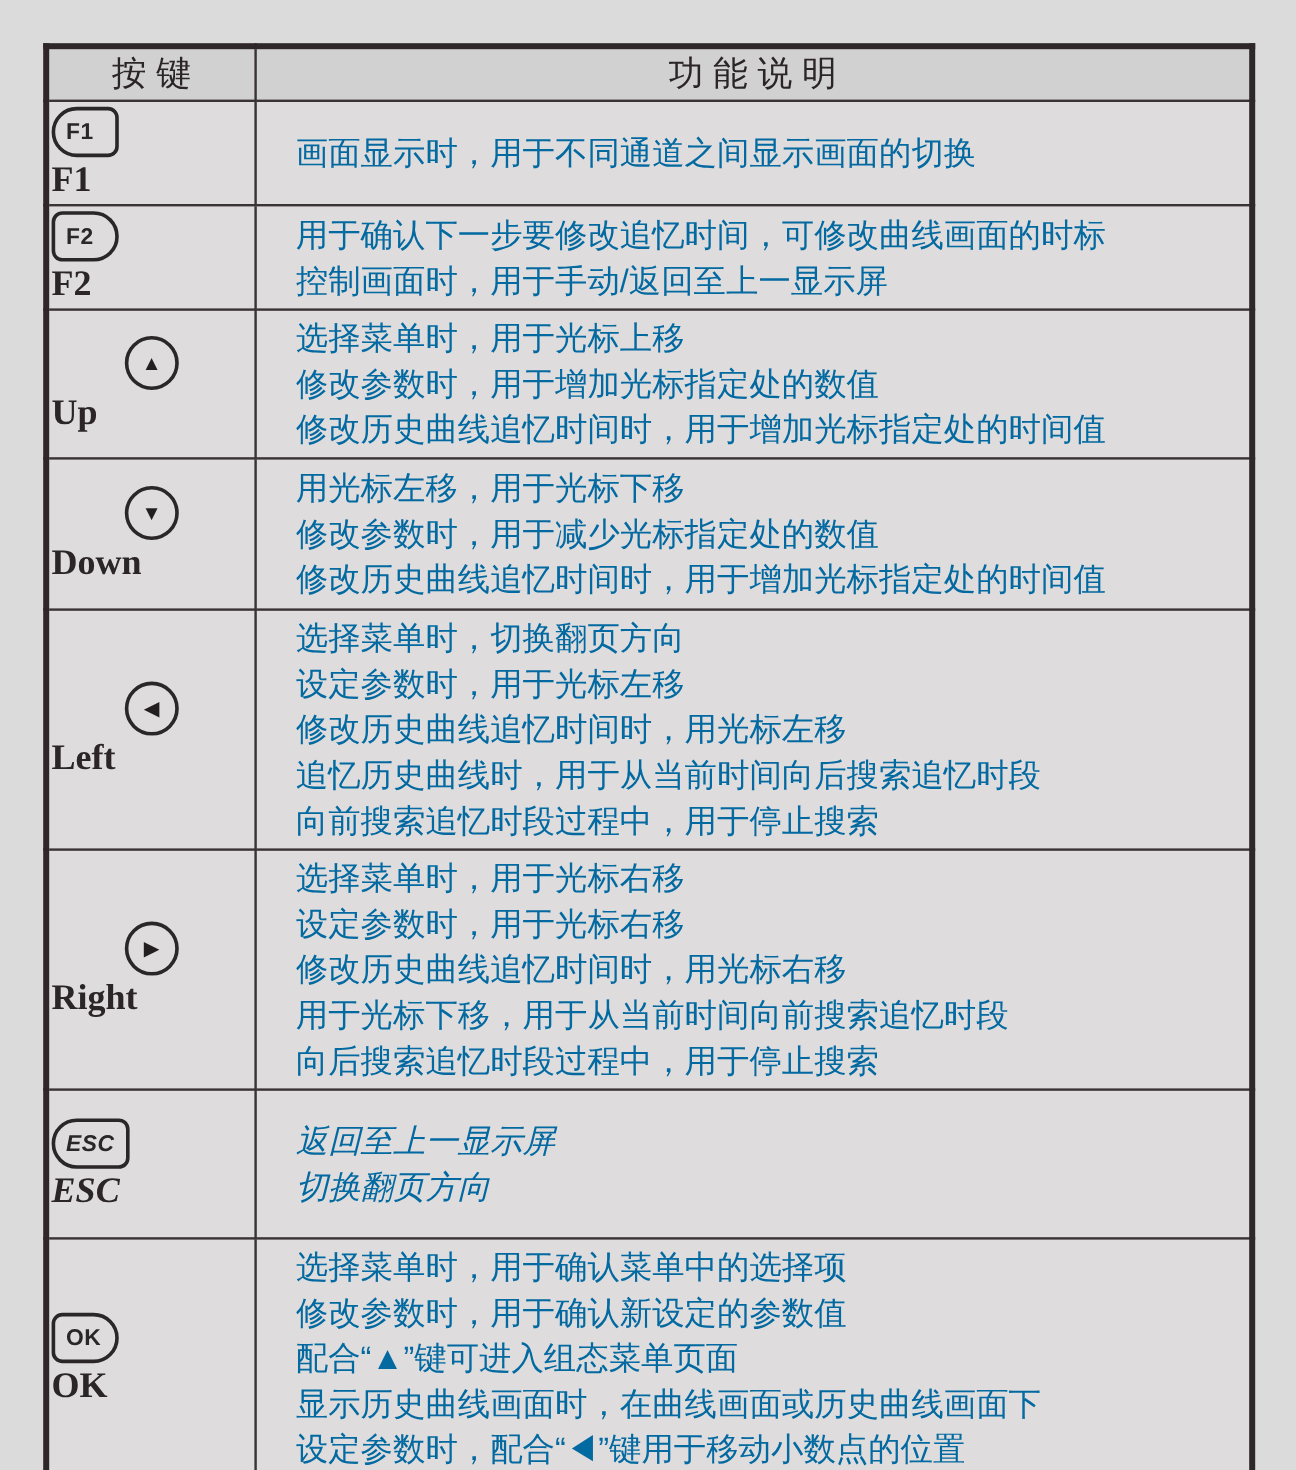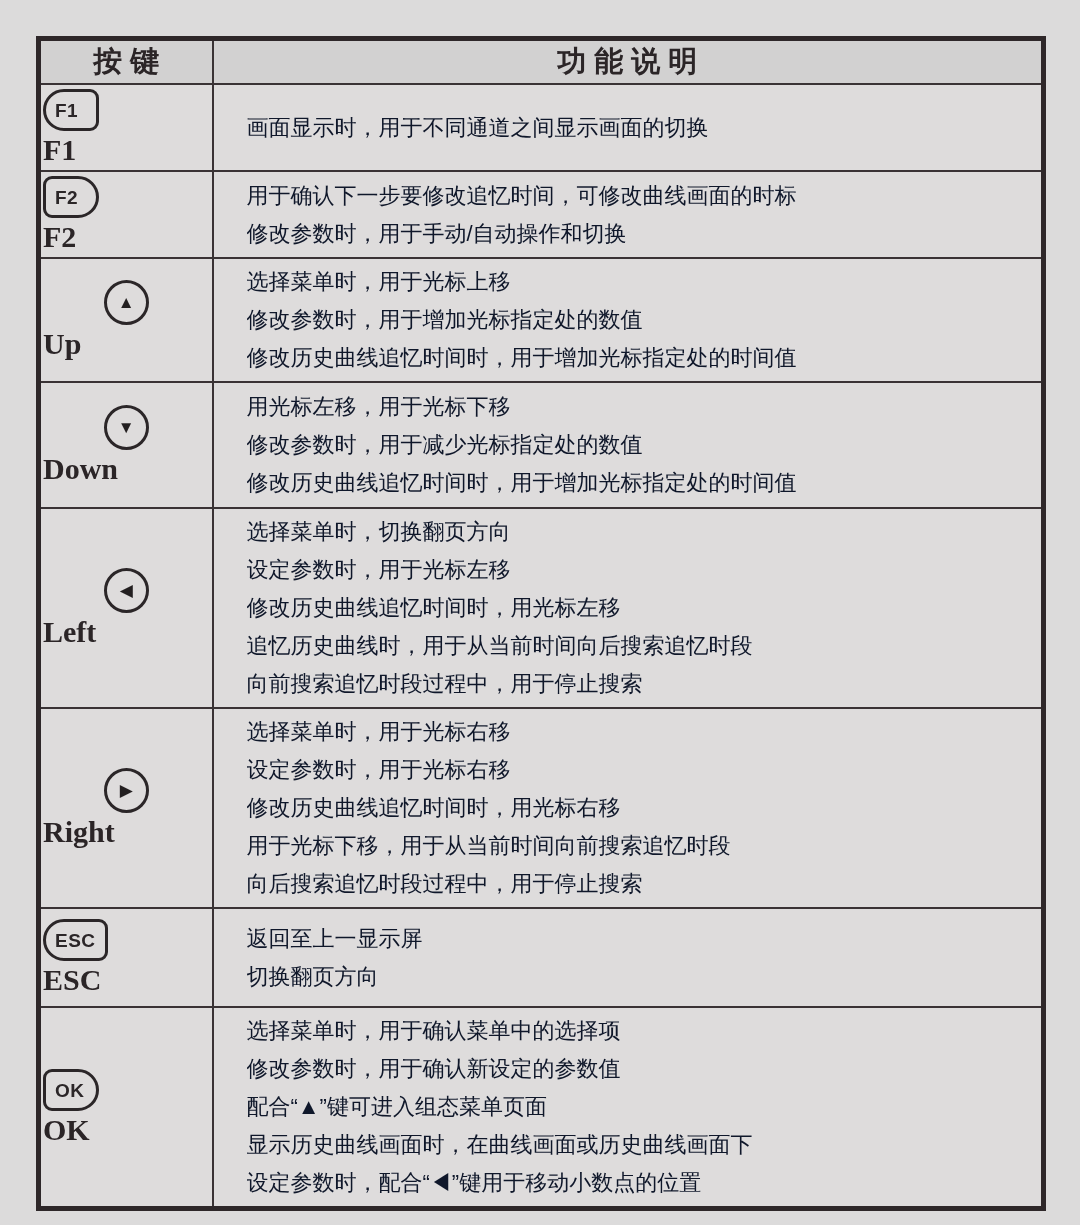--- a/index.html
+++ b/index.html
@@ -25,42 +25,42 @@
     background: #dedcdc;
     border: 5px solid #2e2729;
   }
   .keys-table th, .keys-table td {
     border: 2px solid #3a3335;
   }
   .keys-table thead th {
     height: 39px;
     background: #d2d1d1;
     font-size: 29px;
-    font-weight: bold;
+    font-weight: normal;
     color: #2b2527;
     text-align: center;
     vertical-align: middle;
   }
   tbody tr:nth-child(1) { height: 85px; }
   tbody tr:nth-child(2) { height: 82px; }
   tbody tr:nth-child(3) { height: 123px; }
   tbody tr:nth-child(4) { height: 126px; }
   tbody tr:nth-child(5) { height: 195px; }
   tbody tr:nth-child(6) { height: 195px; }
-  tbody tr:nth-child(7) { height: 99px; }
+  tbody tr:nth-child(7) { height: 124px; font-style: italic; }
   tbody tr:nth-child(8) { height: 191px; }
   td.keycell {
     vertical-align: middle;
     padding: 4px 2px;
   }
   td.desccell {
     vertical-align: middle;
     padding: 4px 8px 4px 33px;
-    font-size: 22px;
-    color: #0f172a;
+    font-size: 27px;
+    color: #0369a1;
   }
   .line {
     line-height: 38px;
     white-space: nowrap;
     overflow: hidden;
   }
   .keycap {
     display: inline-block;
     box-sizing: border-box;
     height: 42px;
@@ -116,21 +116,21 @@
         <tr>
           <td class="keycell"><div class="keycap tab-left">F1</div><div class="keylabel">F1</div></td>
           <td class="desccell">
             <div class="line">画面显示时，用于不同通道之间显示画面的切换</div>
           </td>
         </tr>
         <tr>
           <td class="keycell"><div class="keycap tab-right">F2</div><div class="keylabel">F2</div></td>
           <td class="desccell">
             <div class="line">用于确认下一步要修改追忆时间，可修改曲线画面的时标</div>
-            <div class="line">修改参数时，用于手动/自动操作和切换</div>
+            <div class="line">控制画面时，用于手动/返回至上一显示屏</div>
           </td>
         </tr>
         <tr>
           <td class="keycell">
             <div class="keycircle">▲</div>
             <div class="keylabel">Up</div>
           </td>
           <td class="desccell">
             <div class="line">选择菜单时，用于光标上移</div>
             <div class="line">修改参数时，用于增加光标指定处的数值</div>

